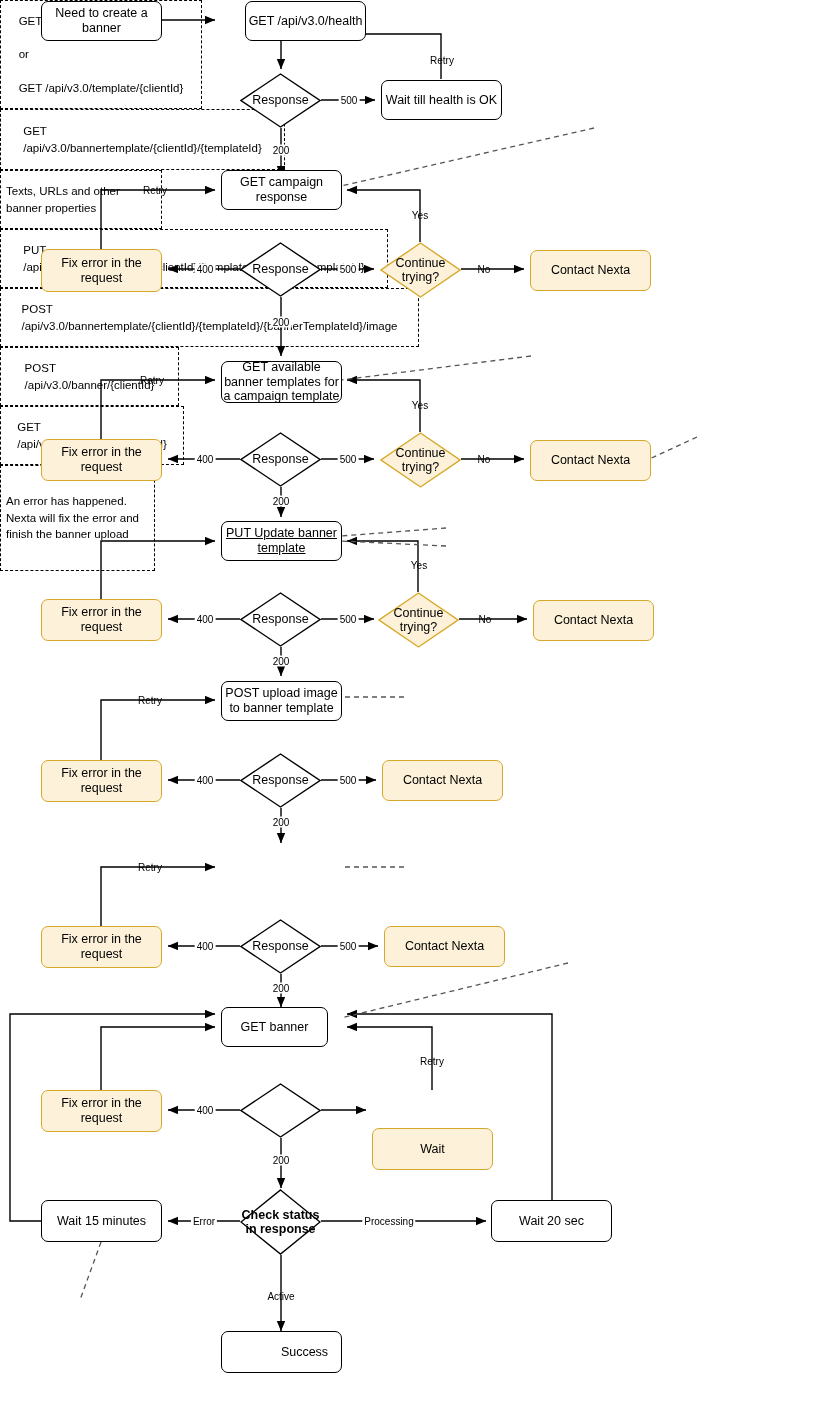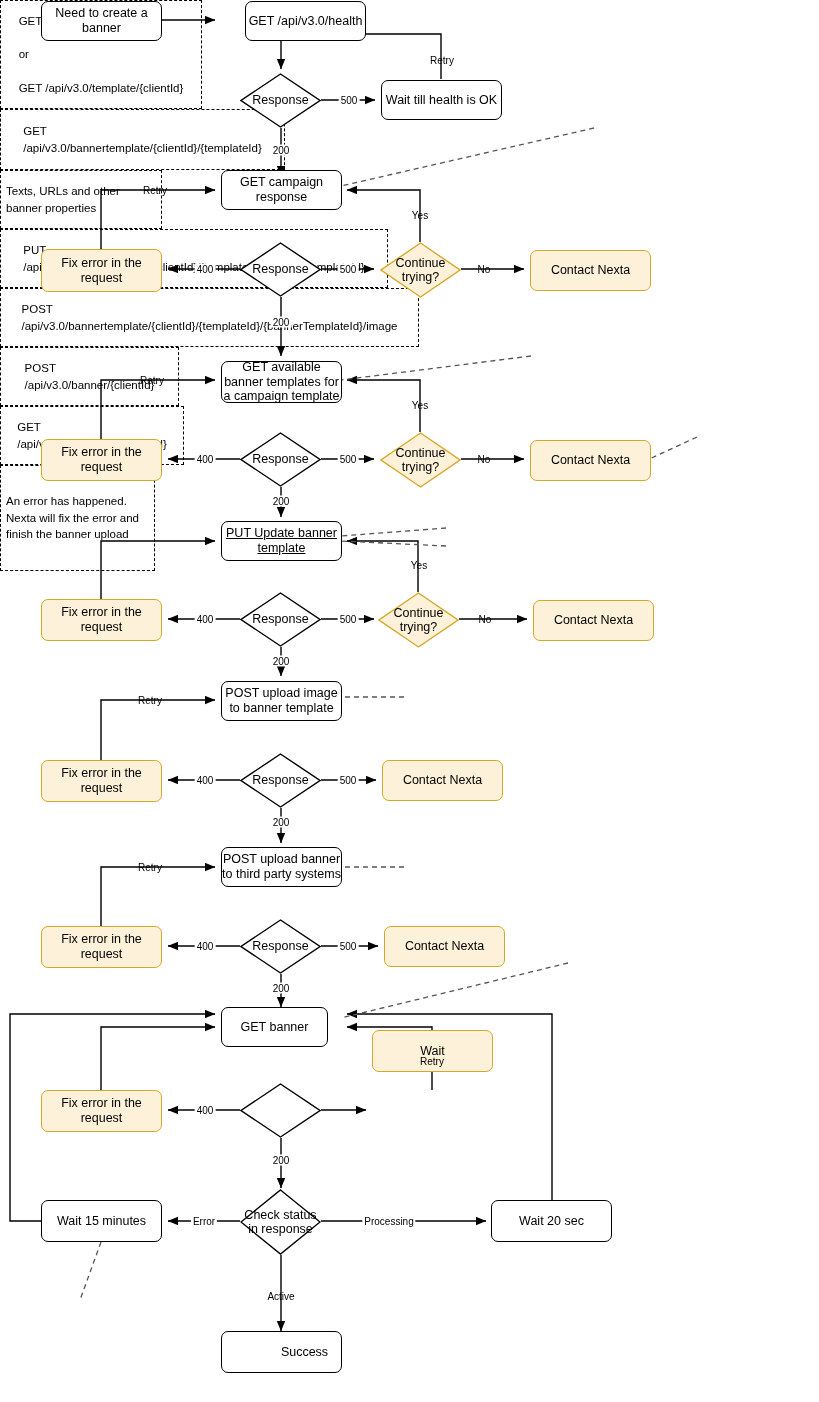--- a/index.html
+++ b/index.html
@@ -169,43 +169,42 @@
   <div class="node accent" style="left:41px;top:760px;width:121px;height:42px;">Fix error in the request</div>
   <div class="node accent" style="left:382px;top:760px;width:121px;height:41px;">Contact Nexta</div>
 
   <div class="dia" style="left:240px;top:753px;width:81px;height:55px;">
     <svg class="shape" viewBox="0 0 81 55">
       <polygon points="40.5,1 80,27.5 40.5,54 1,27.5" fill="#fff" stroke="#000" stroke-width="1.4"></polygon>
     </svg>
     <div class="dlabel">Response</div>
   </div>
 
-  <div class="node proc" style="left:221px;top:847px;width:121px;height:40px;">POST upload banner to third party systems</div>
   <div class="node accent" style="left:41px;top:926px;width:121px;height:42px;">Fix error in the request</div>
   <div class="node accent" style="left:384px;top:926px;width:121px;height:41px;">Contact Nexta</div>
 
   <div class="dia" style="left:240px;top:919px;width:81px;height:55px;">
     <svg class="shape" viewBox="0 0 81 55">
       <polygon points="40.5,1 80,27.5 40.5,54 1,27.5" fill="#fff" stroke="#000" stroke-width="1.4"></polygon>
     </svg>
     <div class="dlabel">Response</div>
   </div>
 
   <div class="node proc" style="left:221px;top:1007px;width:107px;height:40px;">GET banner</div>
   <div class="node accent" style="left:41px;top:1090px;width:121px;height:42px;">Fix error in the request</div>
-  <div class="node accent" style="left:372px;top:1030px;width:121px;height:42px;">Wait</div>
+  <div class="node accent" style="left:372px;top:1128px;width:121px;height:42px;">Wait</div>
 
   <div class="dia" style="left:240px;top:1083px;width:81px;height:55px;">
     <svg class="shape" viewBox="0 0 81 55">
       <polygon points="40.5,1 80,27.5 40.5,54 1,27.5" fill="#fff" stroke="#000" stroke-width="1.4"></polygon>
     </svg>
     <div class="dlabel"></div>
   </div>
 
-  <div class="dia" style="left:240px;top:1189px;width:81px;height:66px;">
+  <div class="dia" style="left:240px;top:1189px;width:81px;height:66px;font-weight:bold;">
     <svg class="shape" viewBox="0 0 81 66">
       <polygon points="40.5,1 80,33 40.5,65 1,33" fill="#fff" stroke="#000" stroke-width="1.4"></polygon>
     </svg>
     <div class="dlabel">Check status
 in response</div>
   </div>
   <div class="node proc" style="left:41px;top:1200px;width:121px;height:42px;">Wait 15 minutes</div>
   <div class="node proc" style="left:491px;top:1200px;width:121px;height:42px;">Wait 20 sec</div>
   <div class="node proc" style="left:221px;top:1331px;width:121px;height:42px;padding-left:46px;">Success</div>
 

